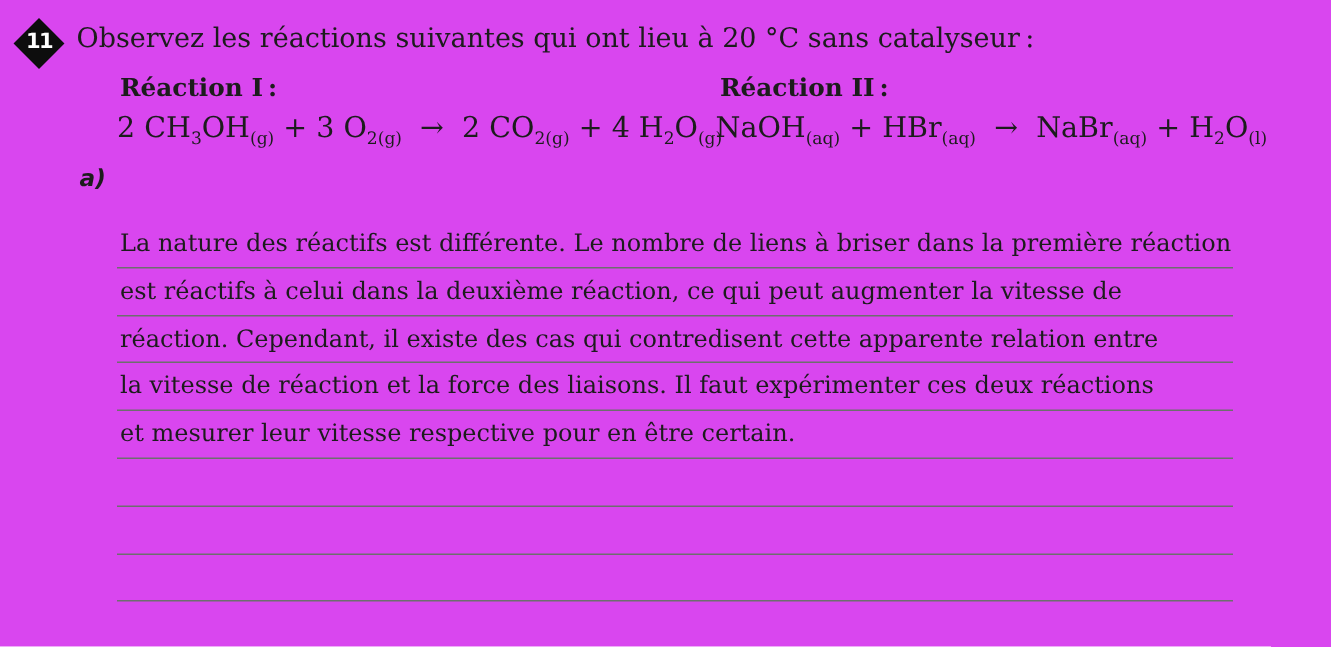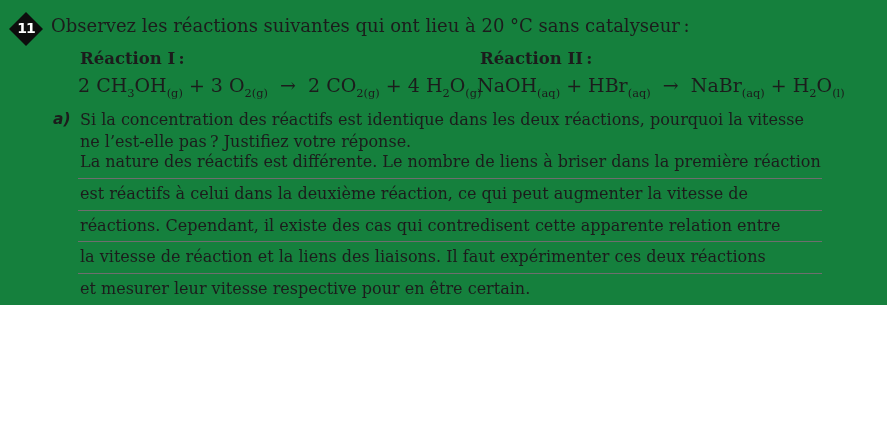--- a/index.html
+++ b/index.html
@@ -1,21 +1,21 @@
 <!DOCTYPE html>
 <html><head>
 <meta charset="utf-8">
 <style>
   * { margin: 0; padding: 0; box-sizing: border-box; }
   html, body { background: #ffffff; }
   .page {
     position: relative;
     width: 887px;
-    height: 305px;
-    background: #15803d;
+    height: 431px;
+    background: #d946ef;
     font-family: "DejaVu Serif", serif;
     color: #1c1c1c;
     overflow: hidden;
   }
 
   
   .badge { position: absolute; left: 9px; top: 13px; width: 34px; height: 33px; }
   .badge .diamond {
     position: absolute; left: 5px; top: 4px;
     width: 24px; height: 24px;
@@ -82,29 +82,25 @@
   <div class="intro">Observez les réactions suivantes qui ont lieu à 20 °C sans catalyseur :</div>
 
   <div class="rx-title rx1-title">Réaction I :</div>
   <div class="rx-title rx2-title">Réaction II :</div>
 
   <div class="equation rx1-eq"><span>2 CH</span><sub>3</sub><span>OH</span><sub>(g)</sub><span> + 3 O</span><sub>2(g)</sub><span>  →  2 CO</span><sub>2(g)</sub><span> + 4 H</span><sub>2</sub><span>O</span><sub>(g)</sub></div>
   <div class="equation rx2-eq"><span>NaOH</span><sub>(aq)</sub><span> + HBr</span><sub>(aq)</sub><span>  →  NaBr</span><sub>(aq)</sub><span> + H</span><sub>2</sub><span>O</span><sub>(l)</sub></div>
 
   <div class="part-label">a)</div>
 
-  <div class="question">
-    <div class="q-line">Si la concentration des réactifs est identique dans les deux réactions, pourquoi la vitesse</div>
-    <div class="q-line">ne l’est-elle pas ? Justifiez votre réponse.</div>
-  </div>
 
   <div class="answers">
       <div class="answer-line">La nature des réactifs est différente. Le nombre de liens à briser dans la première réaction</div>
       <div class="answer-line">est réactifs à celui dans la deuxième réaction, ce qui peut augmenter la vitesse de</div>
-      <div class="answer-line">réactions. Cependant, il existe des cas qui contredisent cette apparente relation entre</div>
-      <div class="answer-line">la vitesse de réaction et la liens des liaisons. Il faut expérimenter ces deux réactions</div>
+      <div class="answer-line">réaction. Cependant, il existe des cas qui contredisent cette apparente relation entre</div>
+      <div class="answer-line">la vitesse de réaction et la force des liaisons. Il faut expérimenter ces deux réactions</div>
       <div class="answer-line">et mesurer leur vitesse respective pour en être certain.</div>
       <div class="answer-line"></div>
       <div class="answer-line"></div>
       <div class="answer-line"></div>
     </div>
 
 </div>
 
 </body></html>

